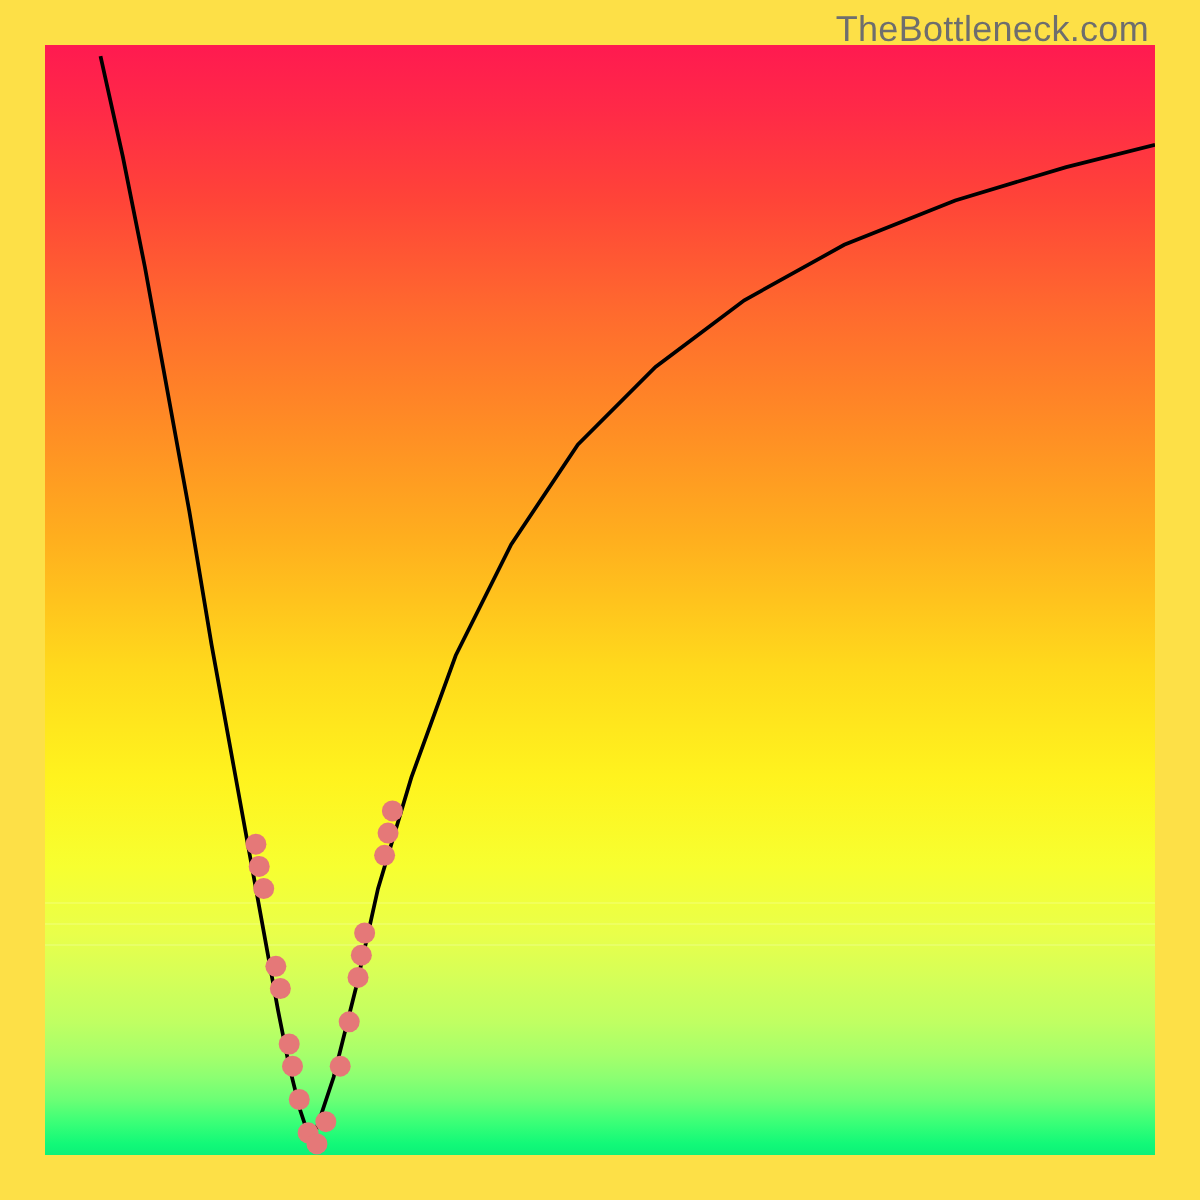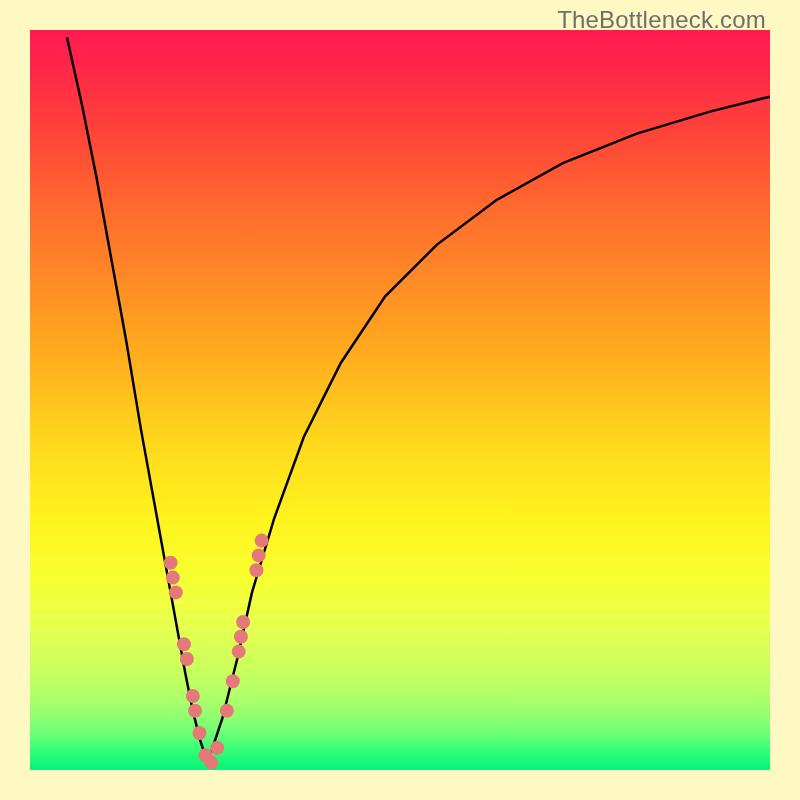--- a/index.html
+++ b/index.html
@@ -1,16 +1,16 @@
 <!DOCTYPE html>
 <html><head>
 <meta charset="utf-8">
 <style>
   html,body{margin:0;padding:0;width:800px;height:800px;overflow:hidden;background:#000;}
-  .frame{position:absolute;left:0;top:0;width:800px;height:800px;background:#fef9c3;}
+  .frame{position:absolute;left:0;top:0;width:800px;height:800px;background:#fde047;}
   .plot{
     position:absolute;
     left:30px;top:30px;
     width:740px;height:740px;
     background:linear-gradient(to bottom,
       #ff1a50 0%,
       #ff2a47 6%,
       #ff4438 14%,
       #ff6a2e 24%,
       #ff8b25 34%,

